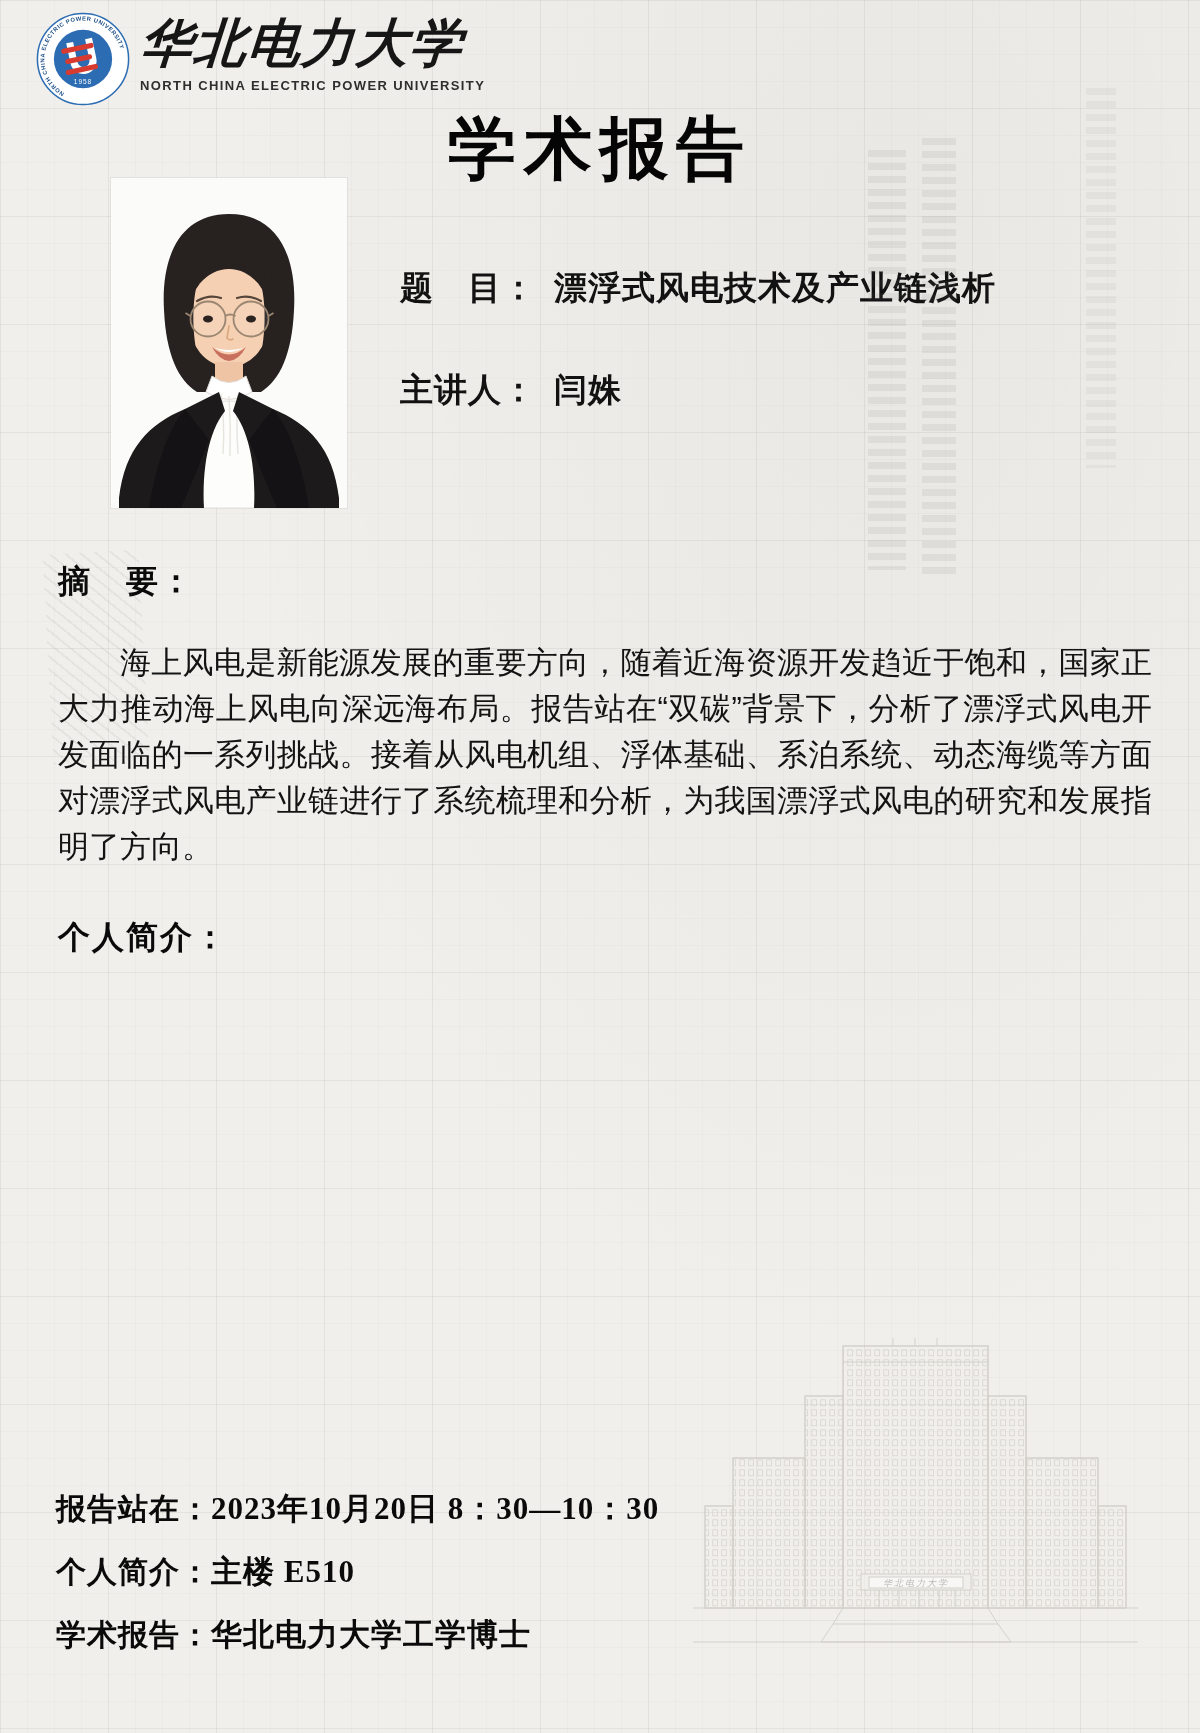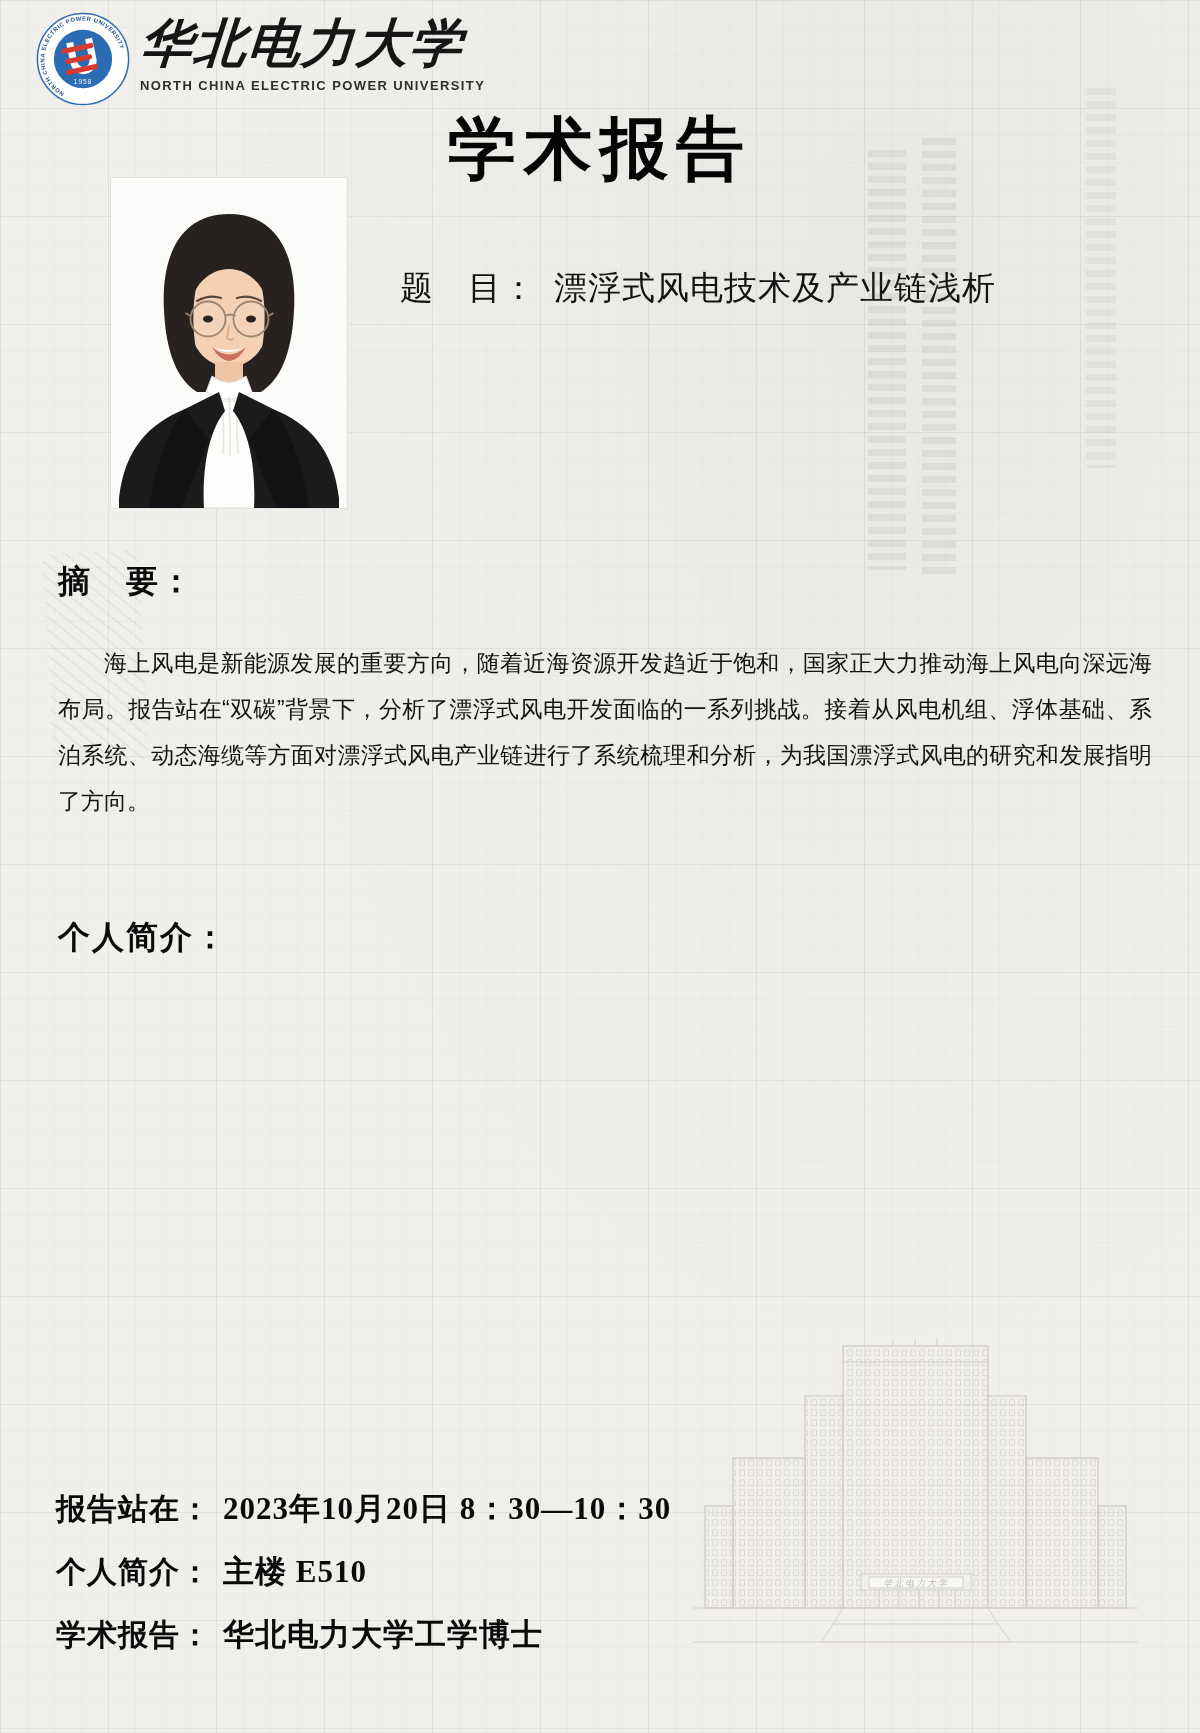--- a/index.html
+++ b/index.html
@@ -35,42 +35,42 @@
   .page-title{
     position:absolute;left:0;top:104px;width:100%;
     text-align:center;font-size:68px;font-weight:bold;
     letter-spacing:8px;color:#050505;
   }
   .photo{
     position:absolute;left:111px;top:178px;width:236px;height:330px;
     background:#fcfcfb;box-shadow:0 0 0 1px rgba(0,0,0,0.05);
   }
   .photo svg{display:block;width:100%;height:100%;}
-  .talk-row{position:absolute;left:400px;font-size:33px;font-weight:normal;letter-spacing:1px;white-space:nowrap;}
+  .talk-row{position:absolute;left:400px;font-size:33px;font-weight:bold;letter-spacing:1px;white-space:nowrap;}
   .talk-row .lbl{margin-right:18px;}
   .row-topic{top:266px;}
   .row-speaker{top:368px;}
   .section-heading{
     position:absolute;left:58px;font-size:32px;font-weight:bold;
     letter-spacing:2px;color:#0a0a0a;
   }
   .h-abstract{top:560px;}
   .h-profile{top:916px;}
   .body-text{
     position:absolute;left:58px;width:1094px;
-    font-size:23px;line-height:46px;text-indent:2em;
+    font-size:31px;line-height:46px;text-indent:2em;
     text-align:justify;color:#131313;font-weight:500;
   }
   .t-abstract{top:640px;}
   .t-profile{top:1008px;}
   .detail-row{
     position:absolute;left:56px;font-size:30px;font-weight:bold;
     white-space:nowrap;color:#0a0a0a;letter-spacing:1px;
   }
-  .detail-row .val{font-family:"Liberation Serif","DejaVu Serif",serif;font-weight:bold;margin-left:12px;font-size:31px;}
+  .detail-row .val{font-family:"Liberation Serif","DejaVu Serif",serif;font-weight:bold;margin-left:0;font-size:31px;}
   .d-time{top:1488px;}
   .d-place{top:1551px;}
   .d-org{top:1614px;}
   .building{
     position:absolute;left:693px;top:1338px;width:445px;height:330px;
     opacity:0.55;pointer-events:none;
   }
   .scribble{
     position:absolute;left:48px;top:552px;width:96px;height:210px;
     background:repeating-linear-gradient(42deg, rgba(110,105,98,0.30) 0 2px, transparent 2px 10px);
@@ -152,20 +152,23 @@
       <path d="M8,330 L8,320 C14,270 38,246 74,231 L108,214 L114,233 C97,254 91,292 93,330 Z" fill="#1c1a1b"></path>
       <path d="M228,330 L228,320 C222,270 198,246 162,231 L128,214 L122,233 C139,254 145,292 143,330 Z" fill="#1c1a1b"></path>
       <path d="M74,231 L98,262 L86,292 L70,330 L38,330 C44,292 56,252 74,231 Z" fill="#141214"></path>
       <path d="M162,231 L138,262 L150,292 L166,330 L198,330 C192,292 180,252 162,231 Z" fill="#141214"></path>
     </svg>
   </div>
 
   <div class="talk-row row-topic">
     <span class="lbl">题　目：</span><span class="val">漂浮式风电技术及产业链浅析</span>
   </div>
+  <div class="talk-row row-speaker">
+    <span class="lbl">主讲人：</span><span class="val">闫姝</span>
+  </div>
 
   <div class="section-heading h-abstract">摘　要：</div>
   <div class="body-text t-abstract">海上风电是新能源发展的重要方向，随着近海资源开发趋近于饱和，国家正大力推动海上风电向深远海布局。报告站在“双碳”背景下，分析了漂浮式风电开发面临的一系列挑战。接着从风电机组、浮体基础、系泊系统、动态海缆等方面对漂浮式风电产业链进行了系统梳理和分析，为我国漂浮式风电的研究和发展指明了方向。</div>
 
   <div class="section-heading h-profile">个人简介：</div>
 
   <div class="detail-row d-time">
     <span class="lbl">报告站在：</span><span class="val">2023年10月20日 8：30—10：30</span>
   </div>
   <div class="detail-row d-place">

